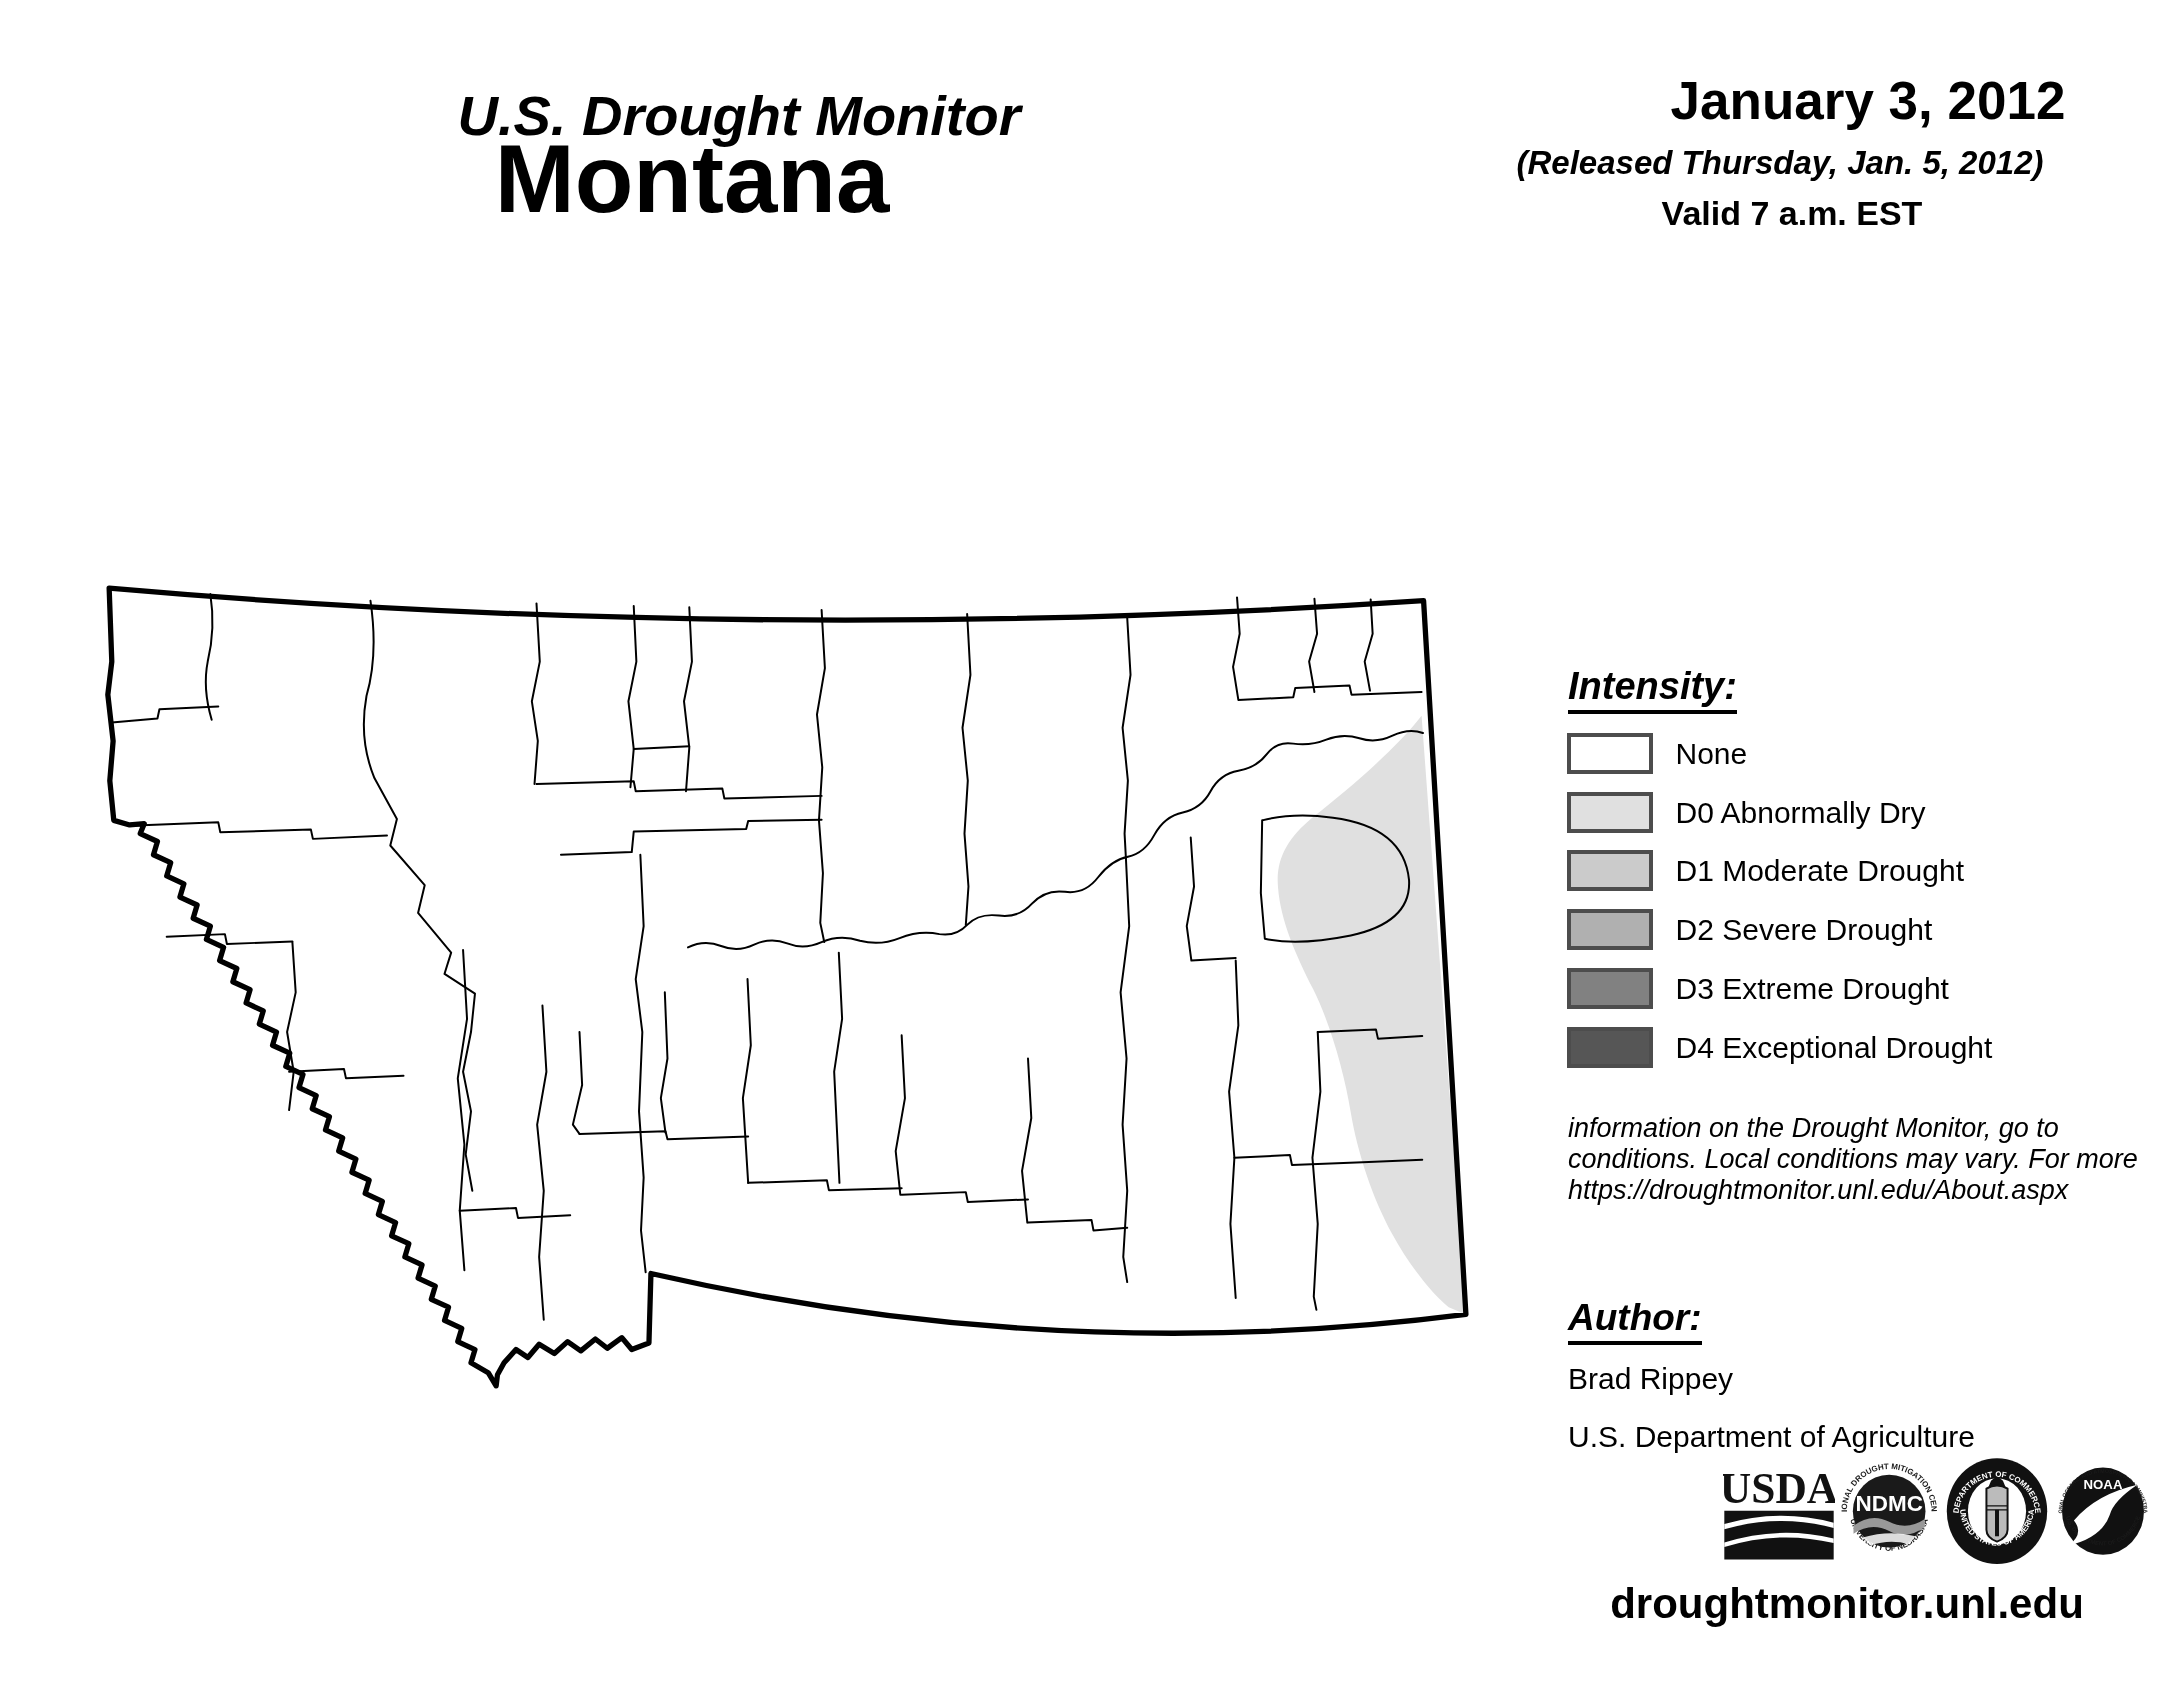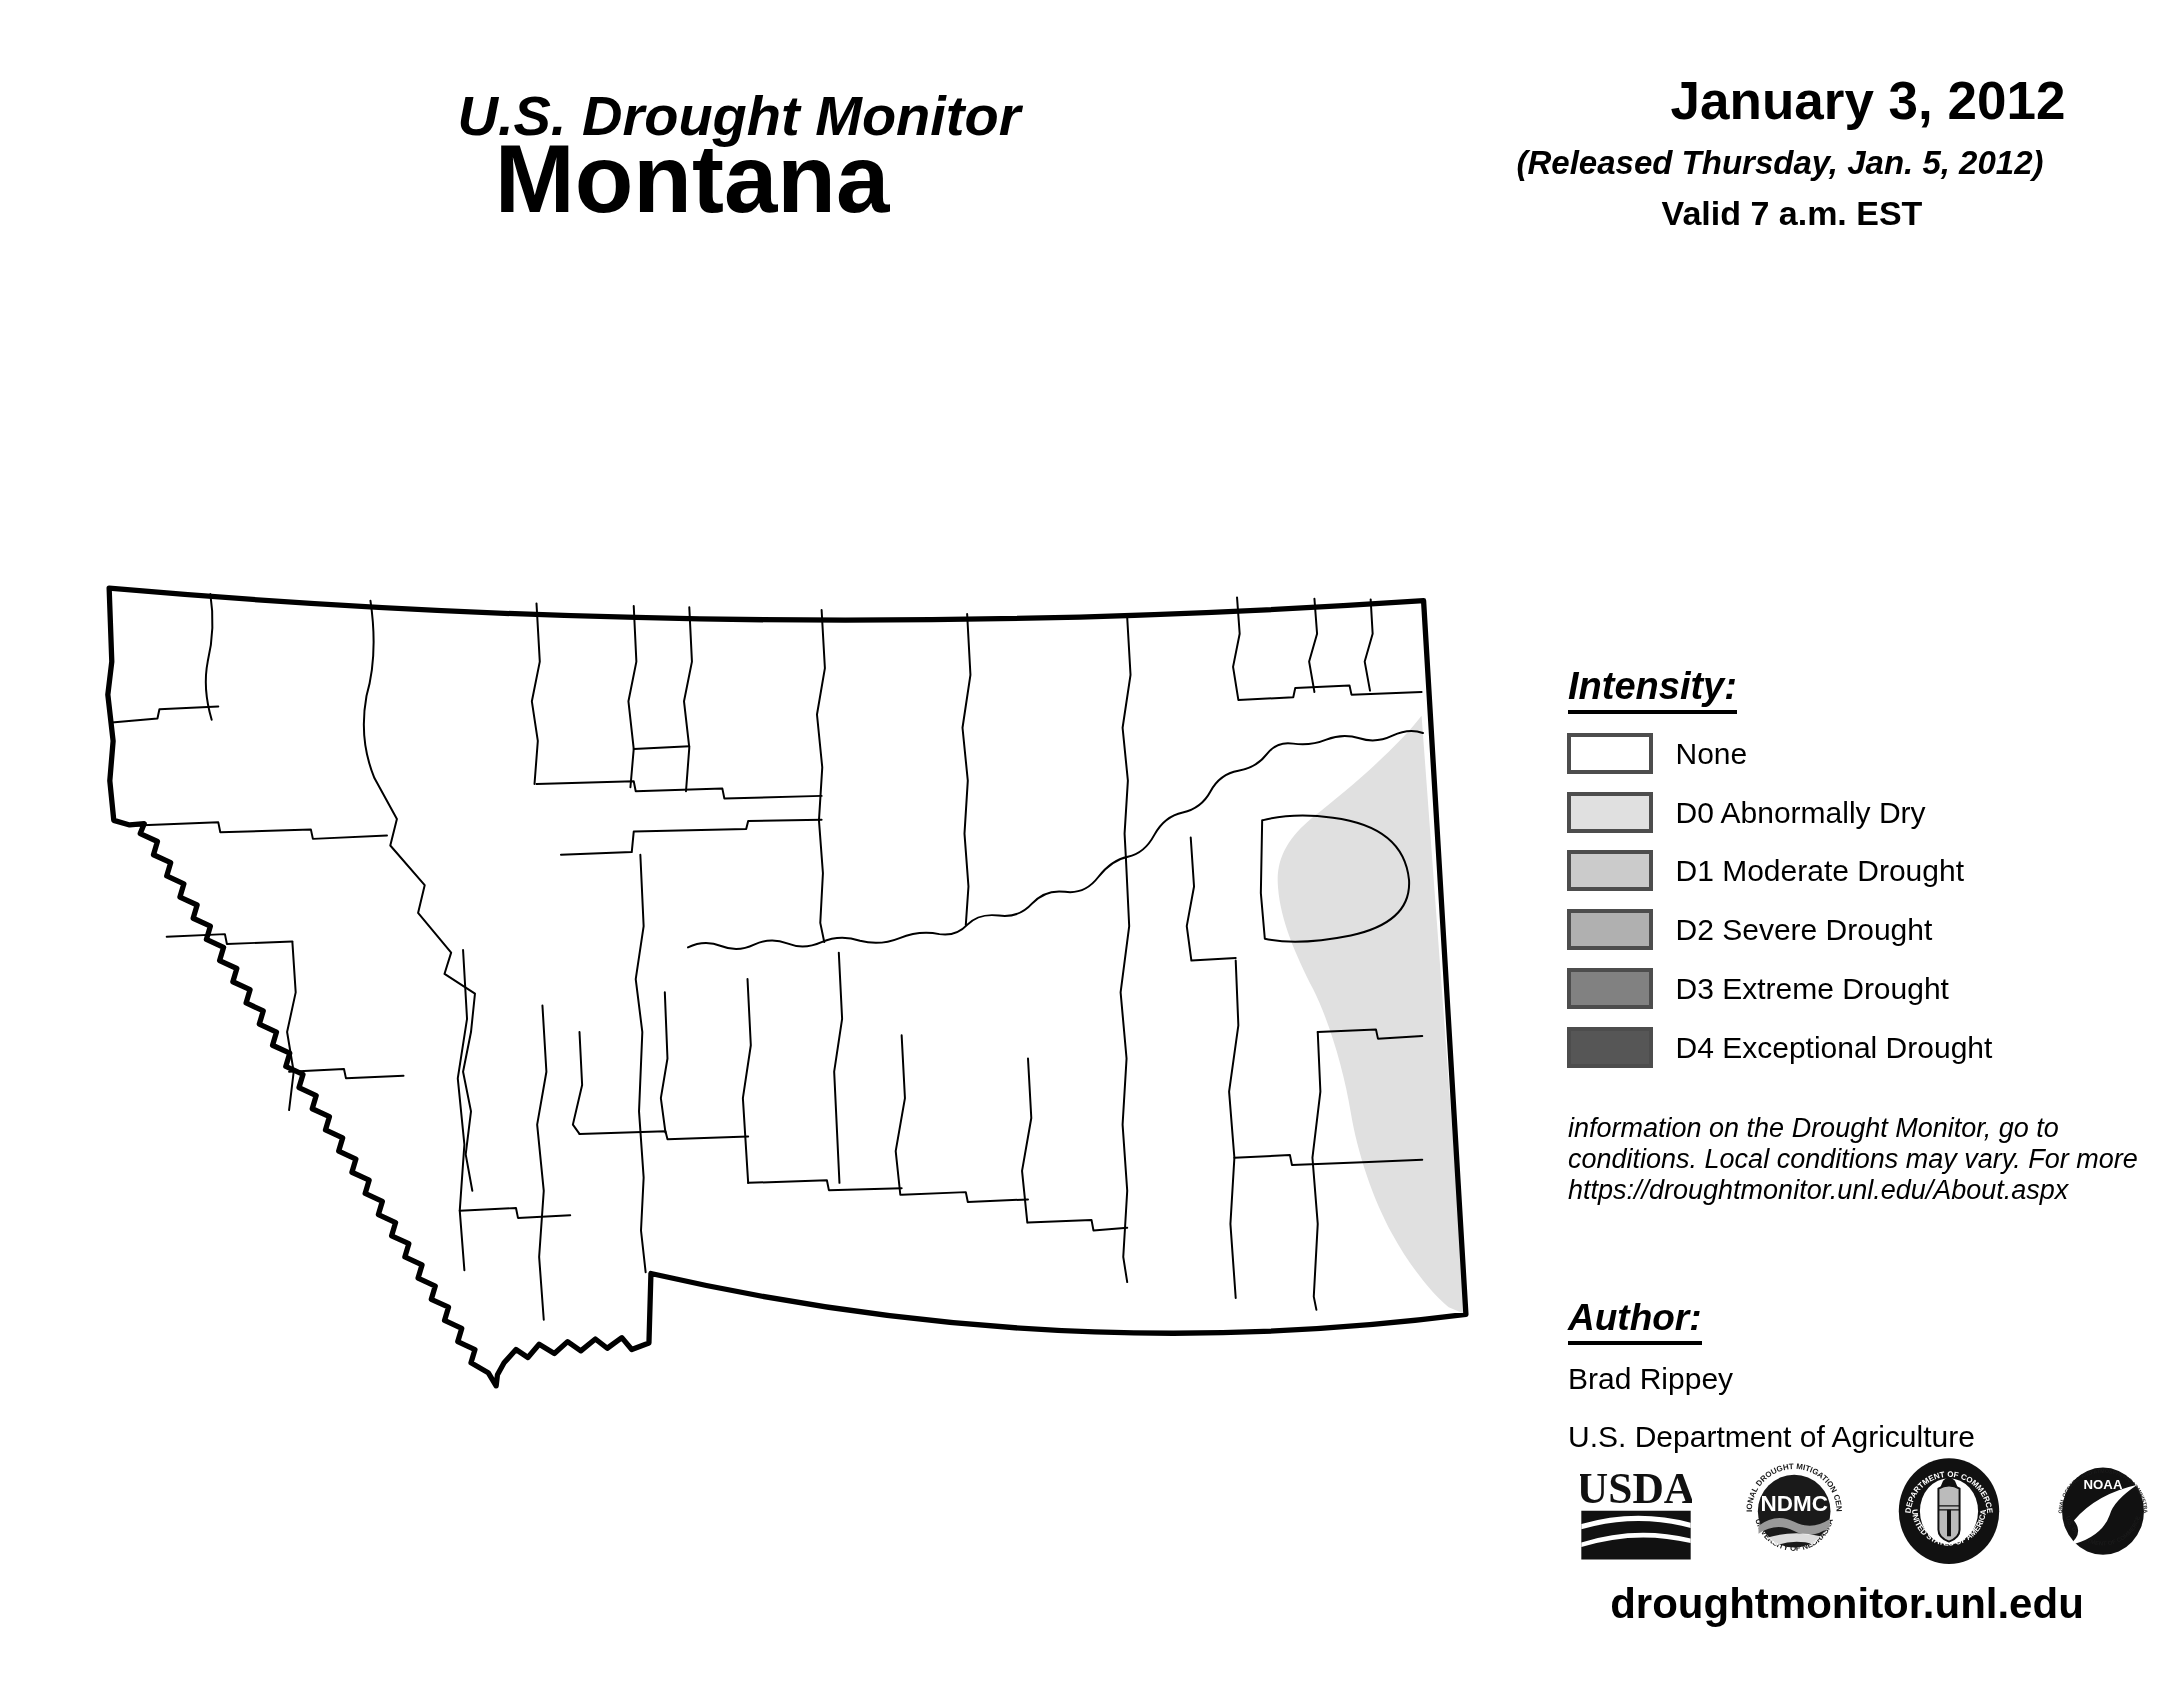--- a/index.html
+++ b/index.html
@@ -27,21 +27,21 @@
   .note{top:1113px;left:1568px;font-size:27px;font-style:italic;line-height:31px;}
   .note div{white-space:nowrap;}
 
   
   .author-h{top:1299px;left:1568px;font-size:37px;font-style:italic;font-weight:bold;
             padding-bottom:5.3px;border-bottom:4px solid #000;line-height:1;}
   .author-name{top:1362px;left:1568px;font-size:30px;line-height:1.1;}
   .author-org{top:1404px;left:1568px;font-size:30px;line-height:1.1;margin-top:16px;}
 
   
-  .logos{top:1458px;left:1580px;width:576px;height:106px;display:flex;align-items:center;justify-content:space-between;}
+  .logos{top:1458px;left:1580px;width:576px;height:106px;display:flex;align-items:center;justify-content:flex-end;}
   .logo{flex:0 0 auto;}
 
   
   .site-url{top:1583px;left:1847px;font-size:42px;font-weight:bold;line-height:1;}
 
   svg{display:block;}
   #map-svg{position:absolute;top:0;left:0;}
   .county{fill:none;stroke:#000;stroke-width:3;stroke-linejoin:round;stroke-linecap:round;}
 </style>
 </head>

